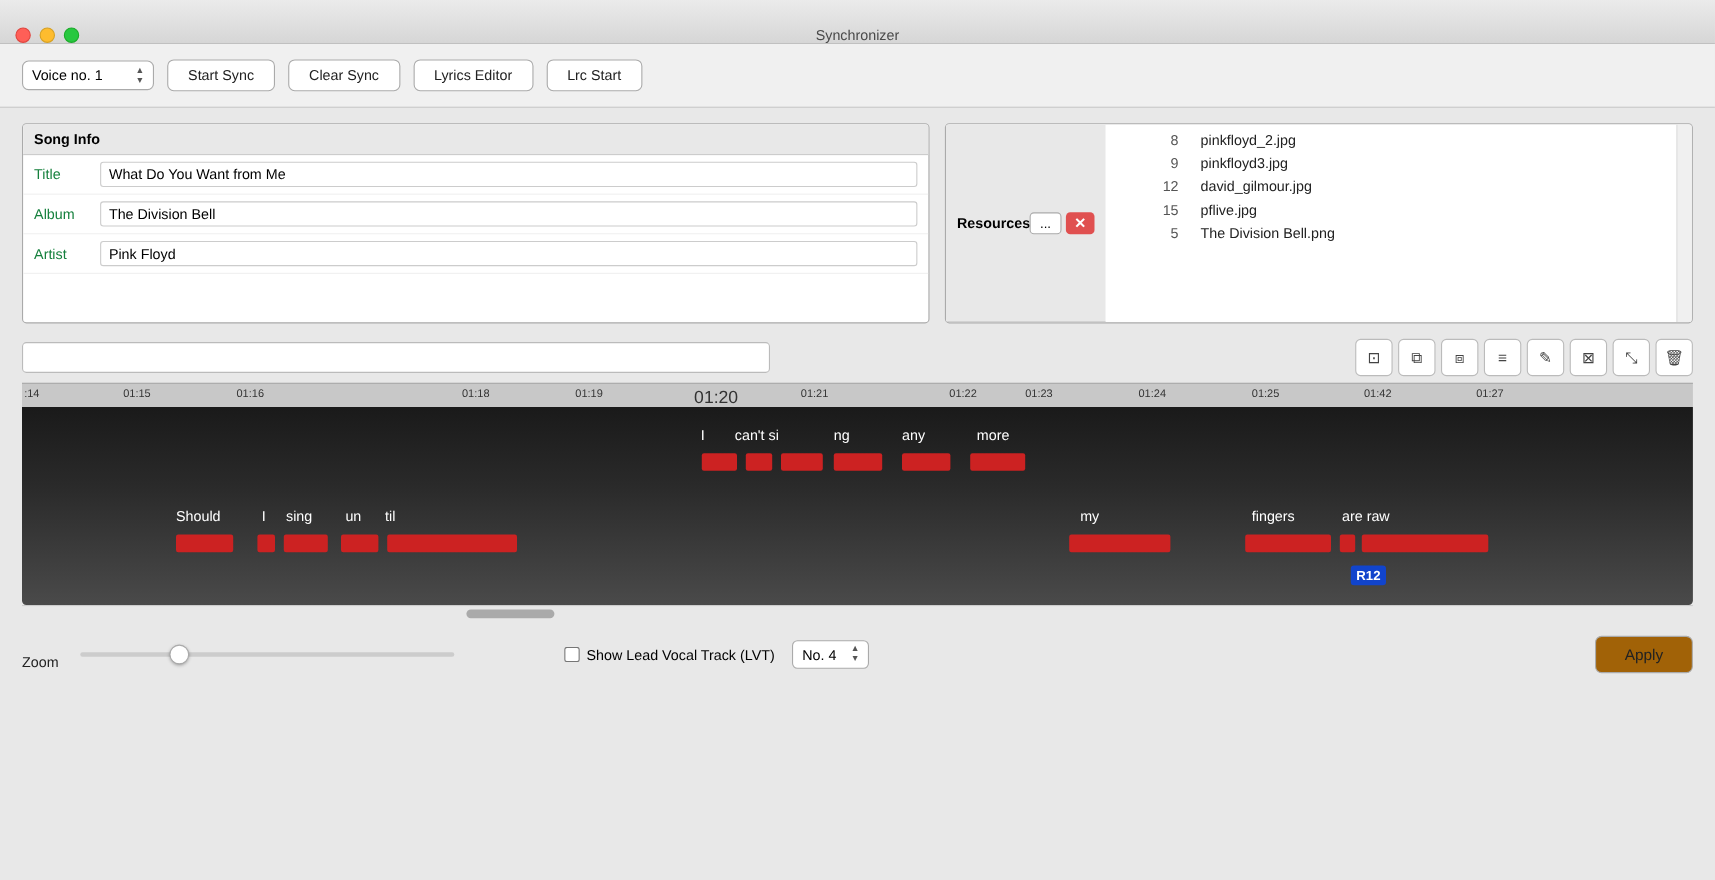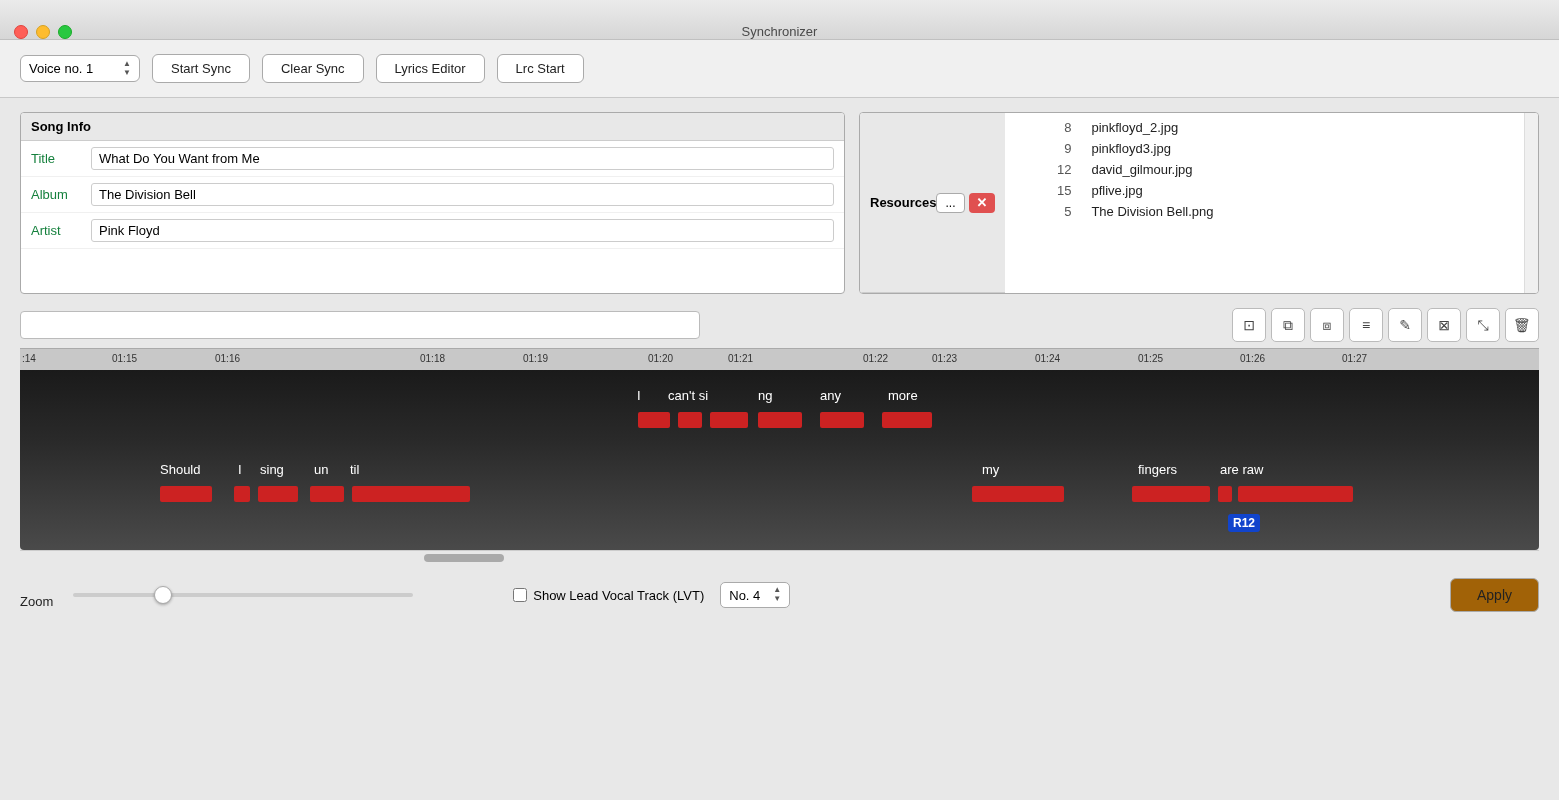--- a/index.html
+++ b/index.html
@@ -460,27 +460,27 @@
   </div>
 
   <div class="timeline-ruler">
     <div style="position:relative; width:100%; height:100%;">
       <span style="position:absolute; left:2px; top:4px; font-size:10px;text-align:center;">:14</span>
       <span style="position:absolute; left:92px; top:4px; font-size:10px;">01:15</span>
       <span style="position:absolute; left:195px; top:4px; font-size:10px;">01:16</span>
       <span style="position:absolute; left:298px; top:20px; font-size:10px;">01:17</span>
       <span style="position:absolute; left:400px; top:4px; font-size:10px;">01:18</span>
       <span style="position:absolute; left:503px; top:4px; font-size:10px;">01:19</span>
-      <span style="position:absolute; left:628px; top:4px; font-size:10px;">01:20</span>
+      <span style="position:absolute; left:611px; top:4px; font-size:16px;">01:20</span>
       <span style="position:absolute; left:708px; top:4px; font-size:10px;">01:21</span>
       <span style="position:absolute; left:810px; top:4px; font-size:10px;padding-left:33px;">01:22</span>
       <span style="position:absolute; left:912px; top:4px; font-size:10px;">01:23</span>
       <span style="position:absolute; left:1015px; top:4px; font-size:10px;">01:24</span>
       <span style="position:absolute; left:1118px; top:4px; font-size:10px;">01:25</span>
-      <span style="position:absolute; left:1220px; top:4px; font-size:10px;">01:26</span>
+      <span style="position:absolute; left:1220px; top:4px; font-size:10px;">01:42</span>
       <span style="position:absolute; left:1322px; top:4px; font-size:10px;">01:27</span>
     </div>
   </div>
 
   <div class="timeline-canvas">
 
     <span class="lyric-word" style="left:617px; top:18px;">I</span>
     <span class="lyric-word" style="left:648px; top:18px;">can't si</span>
     <span class="lyric-word" style="left:738px; top:18px;">ng</span>
     <span class="lyric-word" style="left:800px; top:18px;">any</span>

